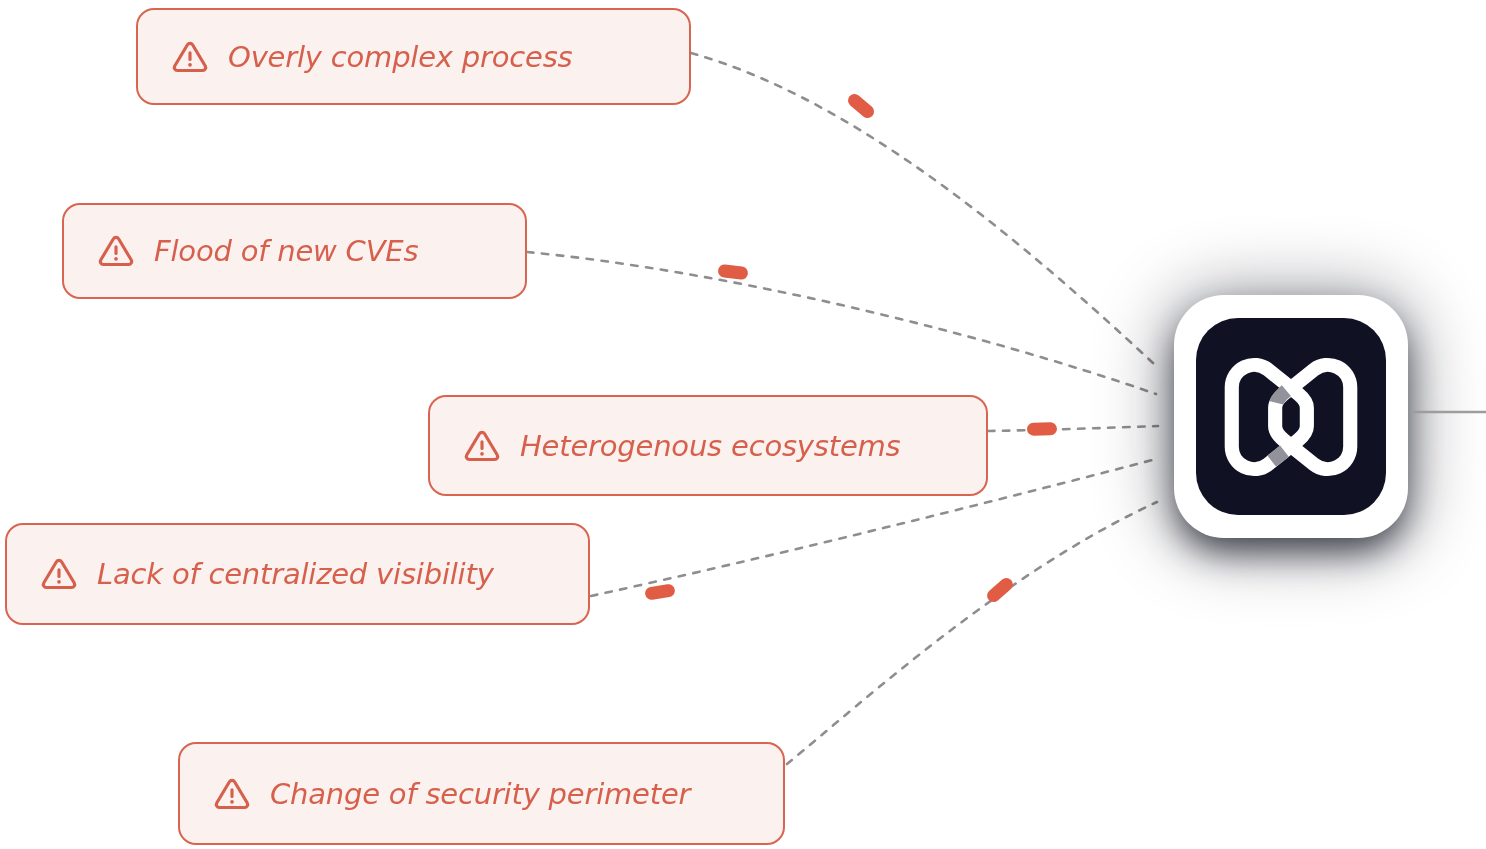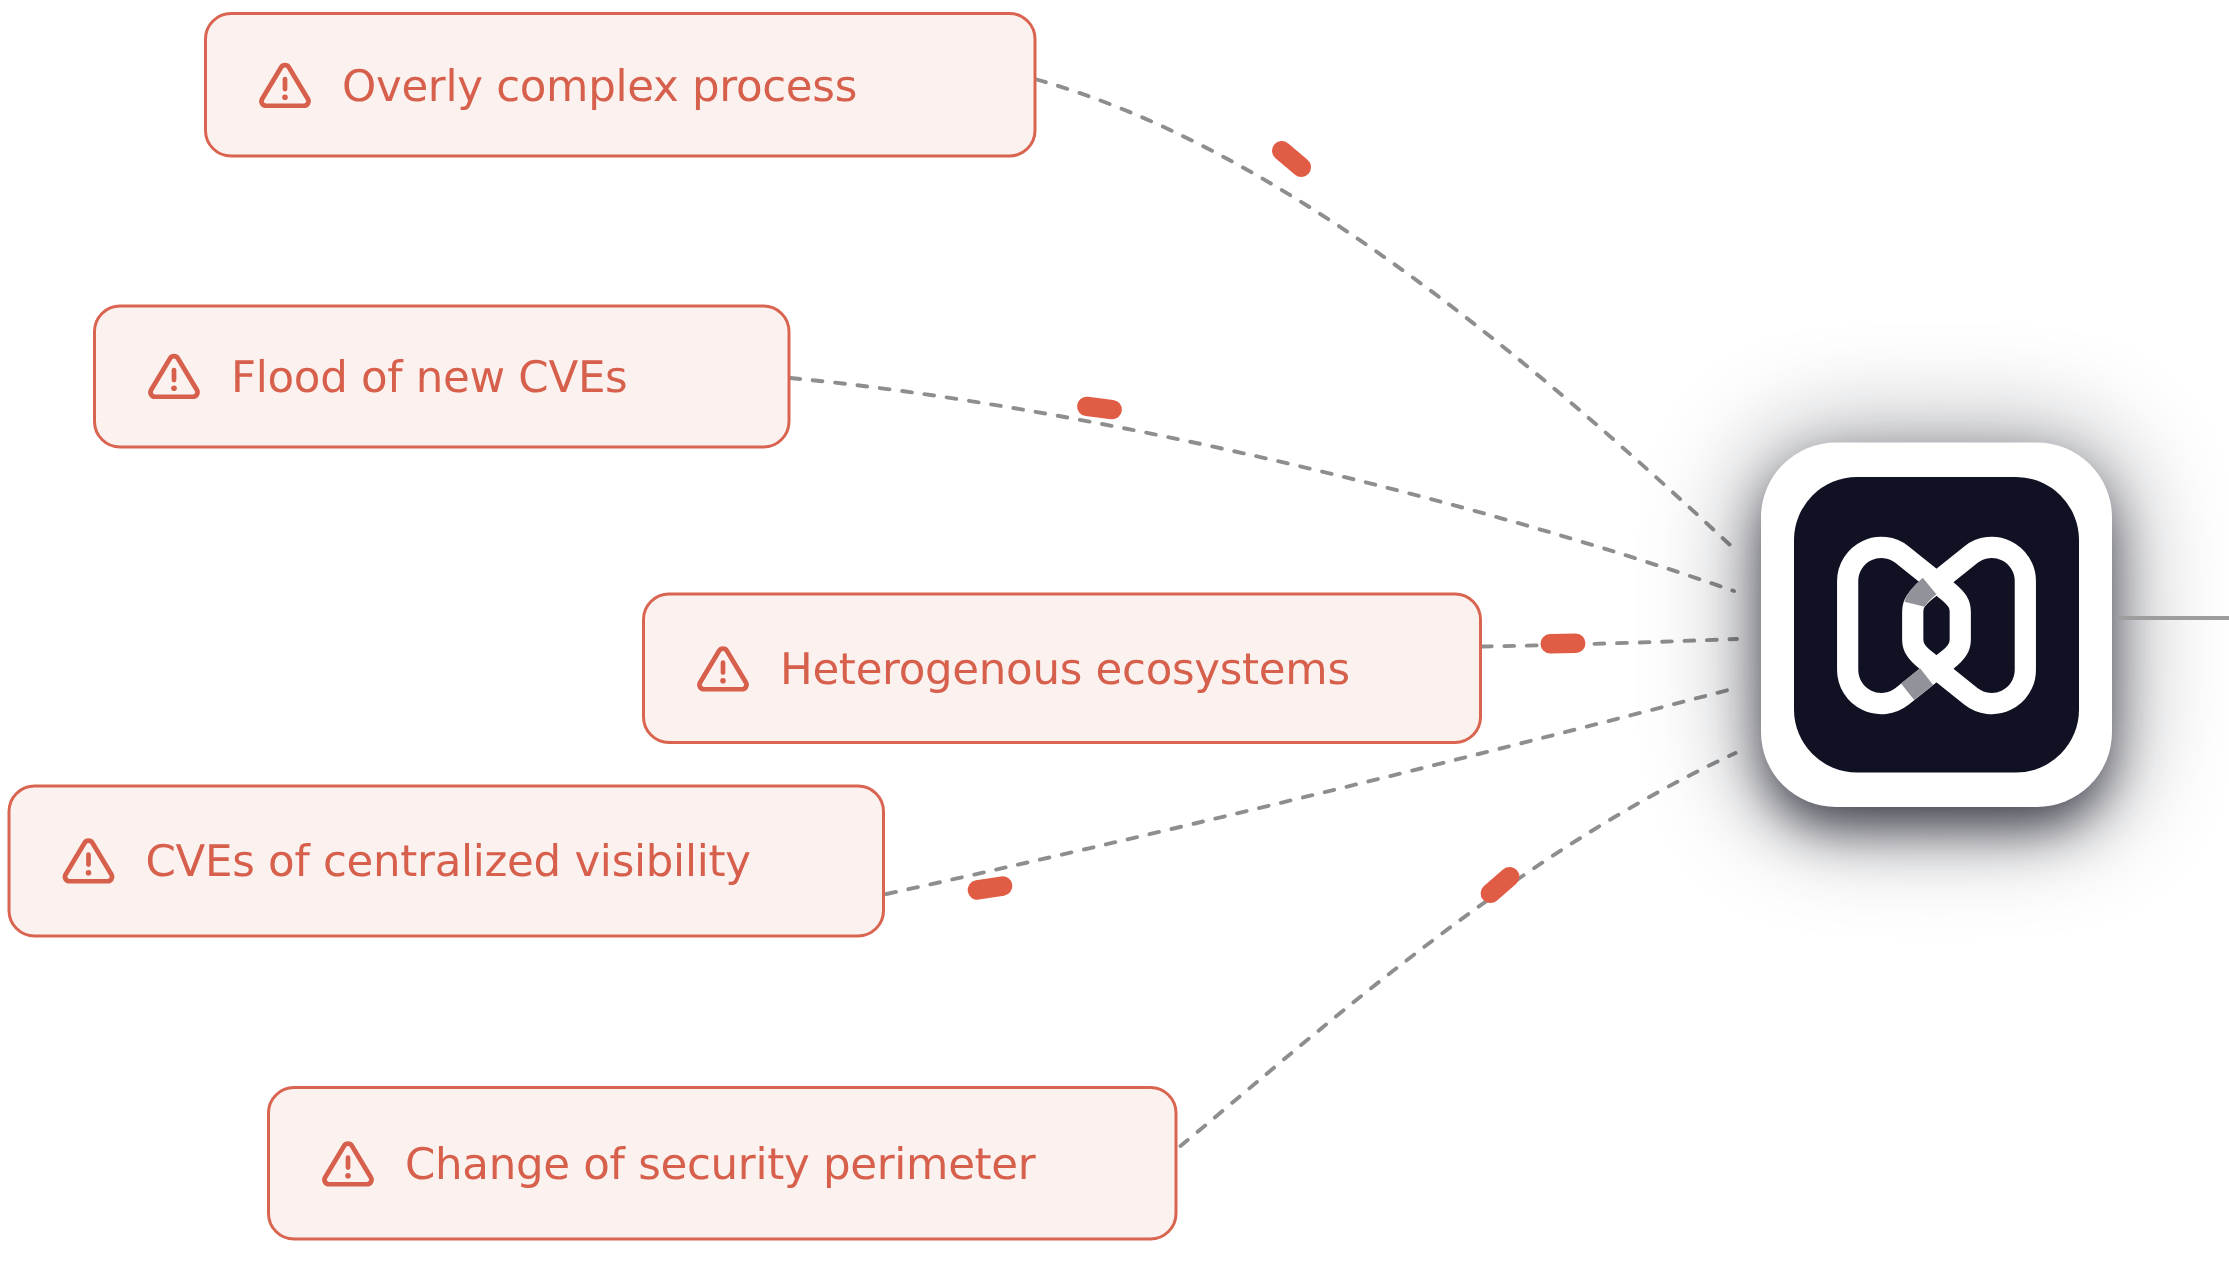--- a/index.html
+++ b/index.html
@@ -2,20 +2,21 @@
 <html style="--page-bg: #ffffff; --accent: #d7604c; --card-bg: #fbf2f0; --card-border: #d96450; --dash: #8e8e8e; --pill: #e15c45; --logo-bg: #101223; --logo-fg: #ffffff; --notch: #92929a; --solid-line: #9d9d9d;"><head>
 <meta charset="utf-8">
 <style>
   html,body{margin:0;padding:0;background:#fff;}
   .stage{
     position:relative;
     width:1486px;height:849px;
     background:var(--page-bg,#fff);
     overflow:hidden;
     font-family:"DejaVu Sans","Liberation Sans",sans-serif;
+    font-style:italic;
   }
   
   .connector-layer{position:absolute;left:0;top:0;z-index:1;pointer-events:none;}
   .overlay-layer{position:absolute;left:0;top:0;z-index:6;pointer-events:none;}
   .connector{fill:none;stroke:var(--dash,#8e8e8e);stroke-width:2.6;stroke-dasharray:6.5 8.5;stroke-linecap:round;}
   .solid-link{fill:none;stroke:var(--solid-line,#9d9d9d);stroke-width:2.6;}
   .pill{fill:var(--pill,#e15c45);}
   
   .card{
     position:absolute;z-index:3;
@@ -31,21 +32,21 @@
     letter-spacing:-.2px;
     white-space:nowrap;
   }
   .warn-icon{flex:0 0 auto;display:block;}
   .warn-icon path,.warn-icon line{stroke:var(--accent,#d7604c);stroke-width:2.1;fill:none;stroke-linecap:round;stroke-linejoin:round;}
   .warn-icon circle{fill:var(--accent,#d7604c);}
   .card1{left:136px;top:8px;width:555px;height:97px;}
   .card2{left:62px;top:203px;width:465px;height:96px;}
   .card3{left:428px;top:381px;width:560px;height:101px;margin-top:14px;}
   .card4{left:5px;top:523px;width:585px;height:102px;}
-  .card5{left:178px;top:724px;width:607px;height:103px;}
+  .card5{left:178px;top:742px;width:607px;height:103px;}
   
   .logo-outer{
     position:absolute;z-index:5;
     left:1174px;top:295px;width:234px;height:243px;
     background:#fff;border-radius:50px;
     display:flex;align-items:center;justify-content:center;
     box-shadow:0 16px 34px -4px rgba(12,14,28,.72), 0 4px 70px 6px rgba(12,14,28,.42);
   }
   .logo-inner{
     width:190px;height:197px;
@@ -102,21 +103,21 @@
     </svg>
     <span class="card-label">Heterogenous ecosystems</span>
   </div>
 
   <div class="card card4">
     <svg class="warn-icon" width="36" height="36" viewBox="0 0 24 24">
       <path d="M10.29 3.86L1.82 18a2 2 0 0 0 1.71 3h16.94a2 2 0 0 0 1.71-3L13.71 3.86a2 2 0 0 0-3.42 0z"></path>
       <line x1="12" y1="9.2" x2="12" y2="13.6"></line>
       <circle cx="12" cy="17.2" r="1.25"></circle>
     </svg>
-    <span class="card-label">CVEs of centralized visibility</span>
+    <span class="card-label">Lack of centralized visibility</span>
   </div>
 
   <div class="card card5">
     <svg class="warn-icon" width="36" height="36" viewBox="0 0 24 24">
       <path d="M10.29 3.86L1.82 18a2 2 0 0 0 1.71 3h16.94a2 2 0 0 0 1.71-3L13.71 3.86a2 2 0 0 0-3.42 0z"></path>
       <line x1="12" y1="9.2" x2="12" y2="13.6"></line>
       <circle cx="12" cy="17.2" r="1.25"></circle>
     </svg>
     <span class="card-label">Change of security perimeter</span>
   </div>

